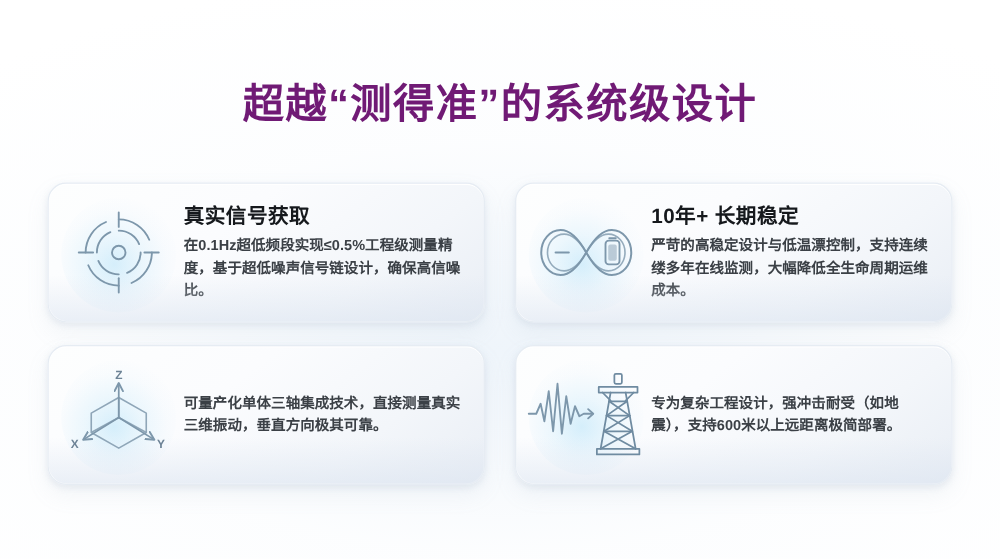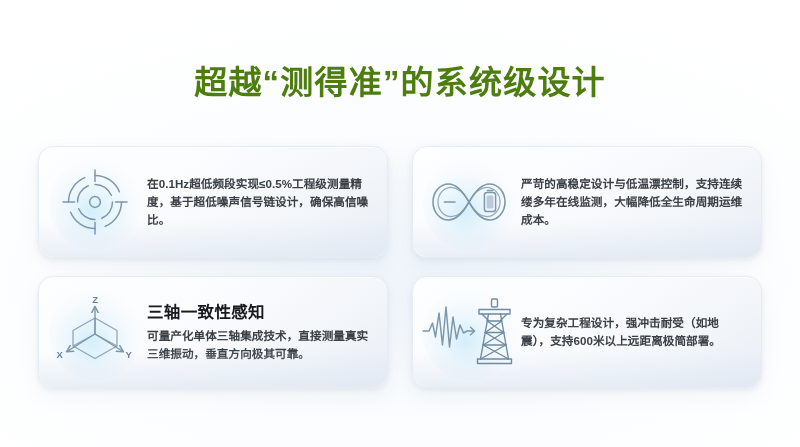--- a/index.html
+++ b/index.html
@@ -31,21 +31,21 @@
     width: 100%;
     text-align: center;
     padding-top: 62px;
     flex: 0 0 auto;
   }
 
   .page-title {
     font-size: 33px;
     font-weight: 700;
     letter-spacing: 1.2px;
-    color: #4d7c0f;
+    color: #701a75;
     line-height: 1.25;
     white-space: nowrap;
     font-family: "Liberation Sans", "DejaVu Sans", sans-serif;
   }
 
   
   .grid {
     margin: 43px auto 0 auto;
     width: 724px;
     display: grid;
@@ -172,20 +172,21 @@
             <circle cx="38" cy="38" r="5.4"></circle>
 
             <line x1="38" y1="6" x2="38" y2="17.5"></line>
             <line x1="38" y1="58.5" x2="38" y2="70"></line>
             <line x1="6" y1="38" x2="17.5" y2="38"></line>
             <line x1="58.5" y1="38" x2="70" y2="38"></line>
           </g>
         </svg>
       </div>
       <div class="text-zone">
+        <div class="card-title">真实信号获取</div>
         <div class="card-desc">在0.1Hz超低频段实现≤0.5%工程级测量精度，基于超低噪声信号链设计，确保高信噪比。</div>
       </div>
     </div>
 
     <div class="card">
       <div class="icon-zone">
         <svg width="84" height="60" viewBox="0 0 84 60" fill="none">
           <g stroke="#7d97ab" fill="none" stroke-linecap="round" stroke-linejoin="round">
 
             <path stroke-width="1.6" d="M42 30 C35 17.5 28.5 12 21.5 12 C12.9 12 6 20.1 6 30 C6 39.9 12.9 48 21.5 48
@@ -199,20 +200,21 @@
 
             <line stroke-width="1.7" x1="17.5" y1="30" x2="28" y2="30"></line>
 
             <rect stroke-width="1.5" x="57.4" y="20.5" width="11.2" height="19" rx="2.6"></rect>
             <line stroke-width="1.5" x1="60.4" y1="18.6" x2="65.6" y2="18.6"></line>
             <rect stroke-width="0" fill="#8fa6b8" opacity="0.55" x="59.6" y="23.6" width="6.8" height="13" rx="1.6"></rect>
           </g>
         </svg>
       </div>
       <div class="text-zone">
+        <div class="card-title">10年+ 长期稳定</div>
         <div class="card-desc">严苛的高稳定设计与低温漂控制，支持连续缕多年在线监测，大幅降低全生命周期运维成本。</div>
       </div>
     </div>
 
     <div class="card">
       <div class="icon-zone">
         <svg width="80" height="76" viewBox="0 0 80 76" fill="none">
           <defs>
             <marker id="ar" markerWidth="6" markerHeight="6" refX="4.6" refY="3" orient="auto" markerUnits="strokeWidth">
               <path d="M0.4,0.6 L5,3 L0.4,5.4" fill="none" stroke="#7d97ab" stroke-width="1.1" stroke-linecap="round" stroke-linejoin="round"></path>
@@ -235,21 +237,20 @@
             <line x1="40" y1="40" x2="12" y2="57.5" marker-end="url(#ar)"></line>
           </g>
           <g fill="#6d8396" font-family="Liberation Sans, sans-serif" font-size="9.5" font-weight="600">
             <text x="37.2" y="9">Z</text>
             <text x="70.5" y="64">Y</text>
             <text x="1.5" y="64">X</text>
           </g>
         </svg>
       </div>
       <div class="text-zone">
-        <div class="card-title">三轴一致性感知</div>
         <div class="card-desc">可量产化单体三轴集成技术，直接测量真实三维振动，垂直方向极其可靠。</div>
       </div>
     </div>
 
     <div class="card">
       <div class="icon-zone">
         <svg width="94" height="78" viewBox="0 0 94 78" fill="none">
 
           <g stroke="#7d97ab" stroke-width="1.5" fill="none" stroke-linecap="round" stroke-linejoin="round">
             <path d="M1 38 L7 38 L10.5 30 L13.5 44 L17 20 L20.5 52 L24 14 L27.5 54

